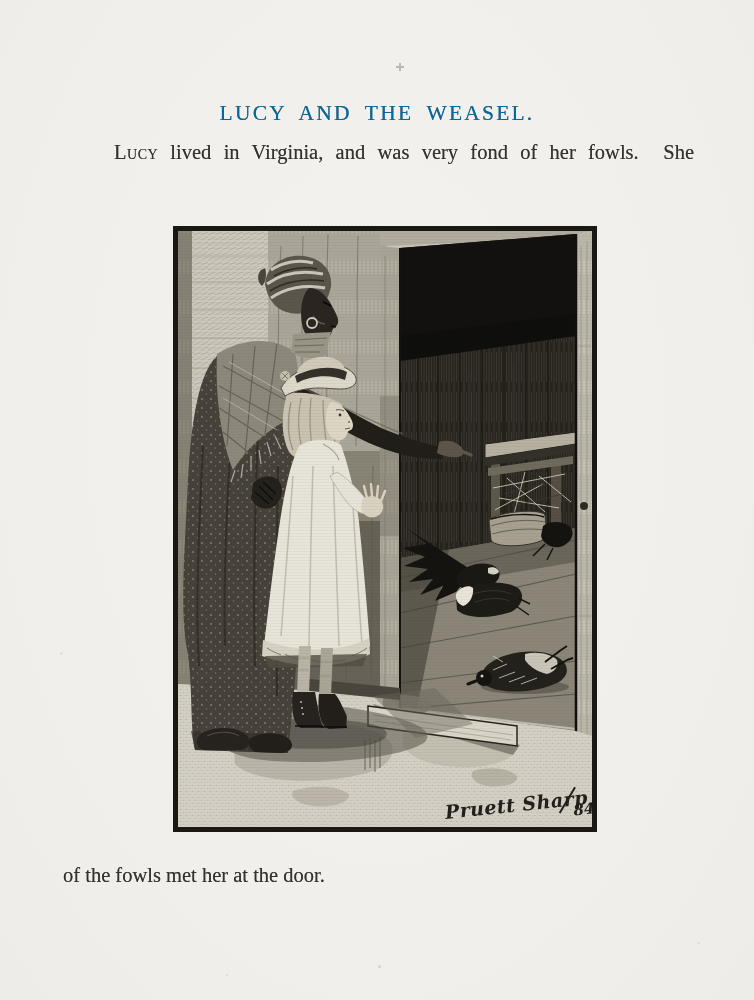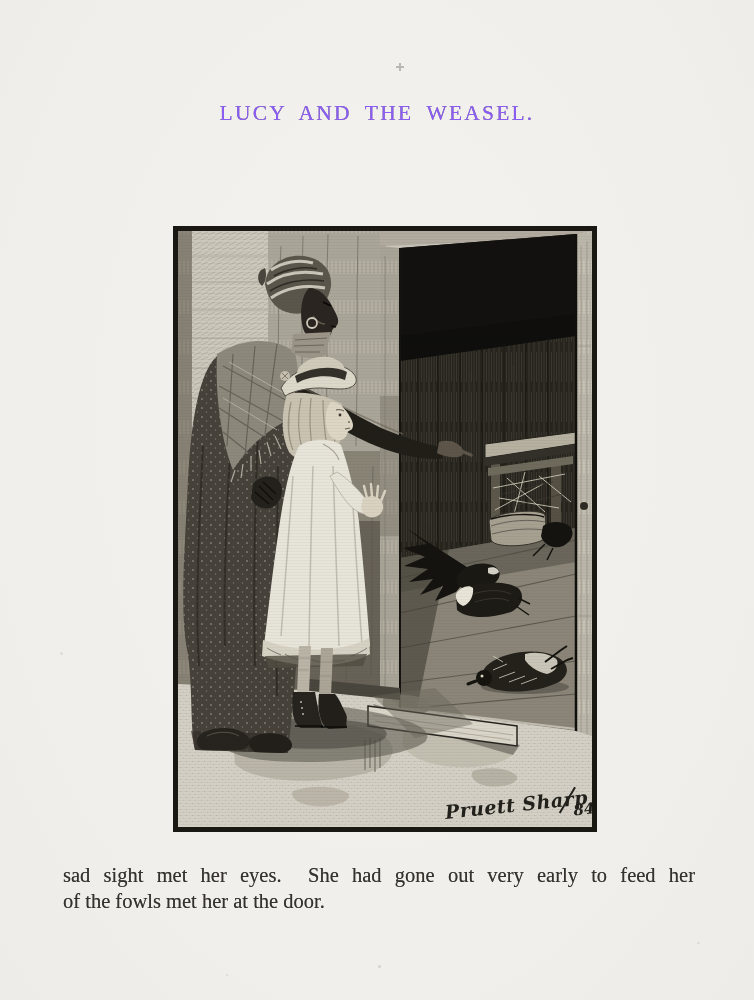--- a/index.html
+++ b/index.html
@@ -6,21 +6,21 @@
   body{
     width:754px;height:1000px;position:relative;overflow:hidden;
     background:radial-gradient(ellipse at 50% 42%, #f3f2ee 0%, #f0efeb 65%, #edecE8 100%);
     background-color:#f1f0ec;
     font-family:"Liberation Serif","DejaVu Serif",serif;
     color:#2f2d28;
   }
   .page-title{
     position:absolute;top:100px;left:0;width:754px;
     text-align:center;font-size:21.5px;line-height:27px;
-    letter-spacing:2.2px;word-spacing:6px;color:#8b5cf6;
+    letter-spacing:2.2px;word-spacing:6px;color:#0369a1;
     text-shadow:0 0 .4px rgba(44,42,37,.65);
   }
   .para{position:absolute;font-size:20.5px;color:#34322c;
     text-shadow:0 0 .35px rgba(52,50,44,.6);}
   .para-top{top:139px;left:72px;width:622px;line-height:27.5px;}
   .para-bottom{top:863px;left:63px;width:632px;line-height:25.5px;}
   .jline{text-align:justify;text-align-last:justify;text-justify:inter-word;}
   .lline{text-align:left;}
   .indent1{padding-left:42px;}
   .smallcaps{font-variant:small-caps;letter-spacing:.5px;}
@@ -35,20 +35,21 @@
   .f2{left:226px;top:974px;width:2px;height:2px;opacity:.4;}
   .f3{left:697px;top:942px;width:3px;height:2px;opacity:.35;}
   .f4{left:60px;top:652px;width:3px;height:3px;opacity:.3;}
 </style>
 </head>
 <body>
 
 <div class="page-title">LUCY AND THE WEASEL.</div>
 
 <div class="para para-top">
+  <div class="jline indent1"><span class="smallcaps">Lucy</span><span> lived in Virginia, and was very fond of her fowls.&nbsp; She</span></div>
 </div>
 
 <div class="figure-wrap">
 <svg viewBox="0 0 424 606" xmlns="http://www.w3.org/2000/svg">
   <defs>
     <pattern id="gv" width="4" height="40" patternUnits="userSpaceOnUse">
       <path d="M1,0 V40 M3,8 V34" stroke="#2f2d27" stroke-width="0.5" opacity="0.3"></path>
     </pattern>
     <pattern id="gvl" width="5" height="40" patternUnits="userSpaceOnUse">
       <path d="M1,0 V40 M3.5,6 V36" stroke="#d9d5c7" stroke-width="0.6" opacity="0.18"></path>
@@ -262,21 +263,20 @@
     <text x="400" y="600" font-family="'DejaVu Serif','Liberation Serif',serif" font-style="italic" font-weight="bold" font-size="15" fill="#21201b">84</text>
   </g>
 
   <rect x="5" y="5" width="414" height="596" fill="url(#engp)"></rect>
 
   <rect x="2.5" y="2.5" width="419" height="601" fill="none" stroke="#191813" stroke-width="5"></rect>
 </svg>
 </div>
 
 <div class="para para-bottom">
-  <div class="jline">sad sight met her eyes.&nbsp; She had gone out very early to feed her</div>
   <div class="lline">of the fowls met her at the door.</div>
 </div>
 
 <div class="reg-mark"></div>
 <div class="fleck f1"></div>
 <div class="fleck f2"></div>
 <div class="fleck f3"></div>
 <div class="fleck f4"></div>
 
 </body></html>

